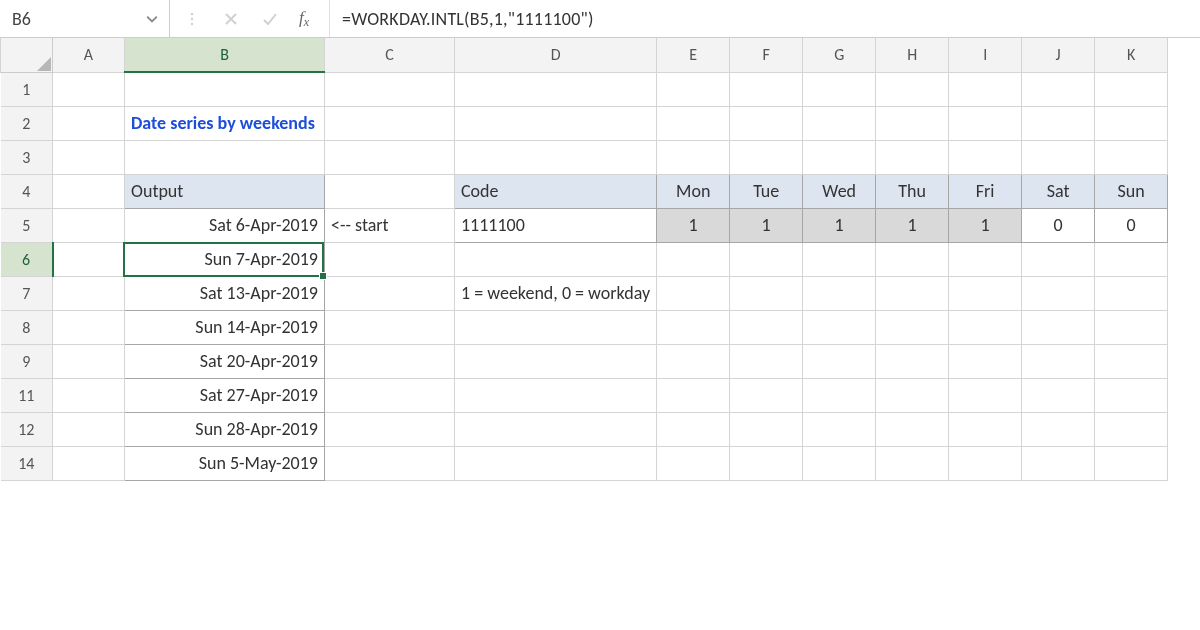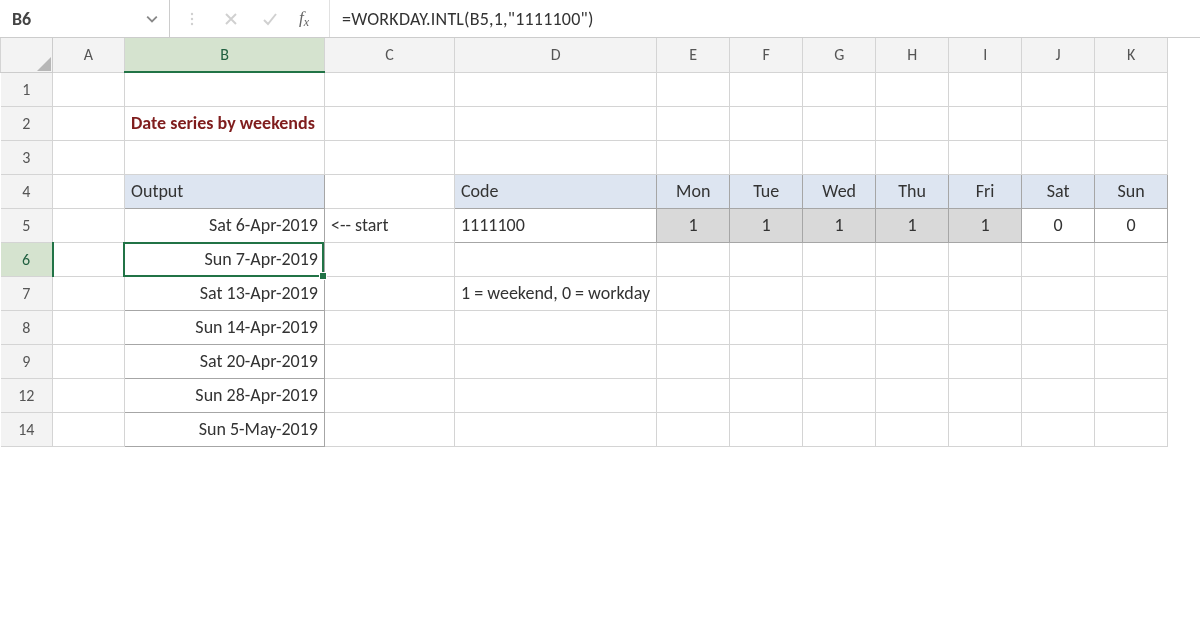--- a/index.html
+++ b/index.html
@@ -29,21 +29,20 @@
     border-right: 1px solid #ccc;
     padding: 0 8px;
     background: #fff;
   }
   .namebox {
     flex: 1;
     font-size: 18px;
     color: #444;
     padding: 2px 4px;
     background: #fff;
-    font-weight: bold;
   }
   .namebox-drop {
     width: 18px;
     height: 14px;
     color: #777;
     display: flex; align-items: center; justify-content: center;
   }
   .namebox-drop svg { width: 12px; height: 12px; }
   .fx-group {
     display: flex;
@@ -139,21 +138,21 @@
   .cell-inner {
     padding: 2px 6px;
     height: 100%;
     display: flex;
     align-items: center;
     white-space: nowrap;
     overflow: visible;
   }
   .right { justify-content: flex-end; }
   .center { justify-content: center; }
-  .bold { font-weight: 700; color: #7f1d1d; }
+  .bold { font-weight: 700; color: #1d4ed8; }
 
   
   td.tbl-cell {
     border: 1px solid #a6a6a6;
     text-align: right;
   }
   td.tbl-header {
     background: #dde5f1;
     border: 1px solid #a6a6a6;
   }
@@ -424,20 +423,36 @@
           <td></td>
           <td></td>
           <td></td>
           <td></td>
           <td></td>
           <td></td>
           <td></td>
     </tr>
 
 
+    <tr>
+      <th class="rowhdr">11</th>
+      <td></td>
+      <td class="tbl-cell">
+            <div class="cell-inner right">Sat 27-Apr-2019</div>
+          </td>
+      <td></td>
+          <td></td>
+          <td></td>
+          <td></td>
+          <td></td>
+          <td></td>
+          <td></td>
+          <td></td>
+          <td></td>
+    </tr>
 
     <tr>
       <th class="rowhdr">12</th>
       <td></td>
       <td class="tbl-cell">
             <div class="cell-inner right">Sun 28-Apr-2019</div>
           </td>
       <td></td>
           <td></td>
           <td></td>

